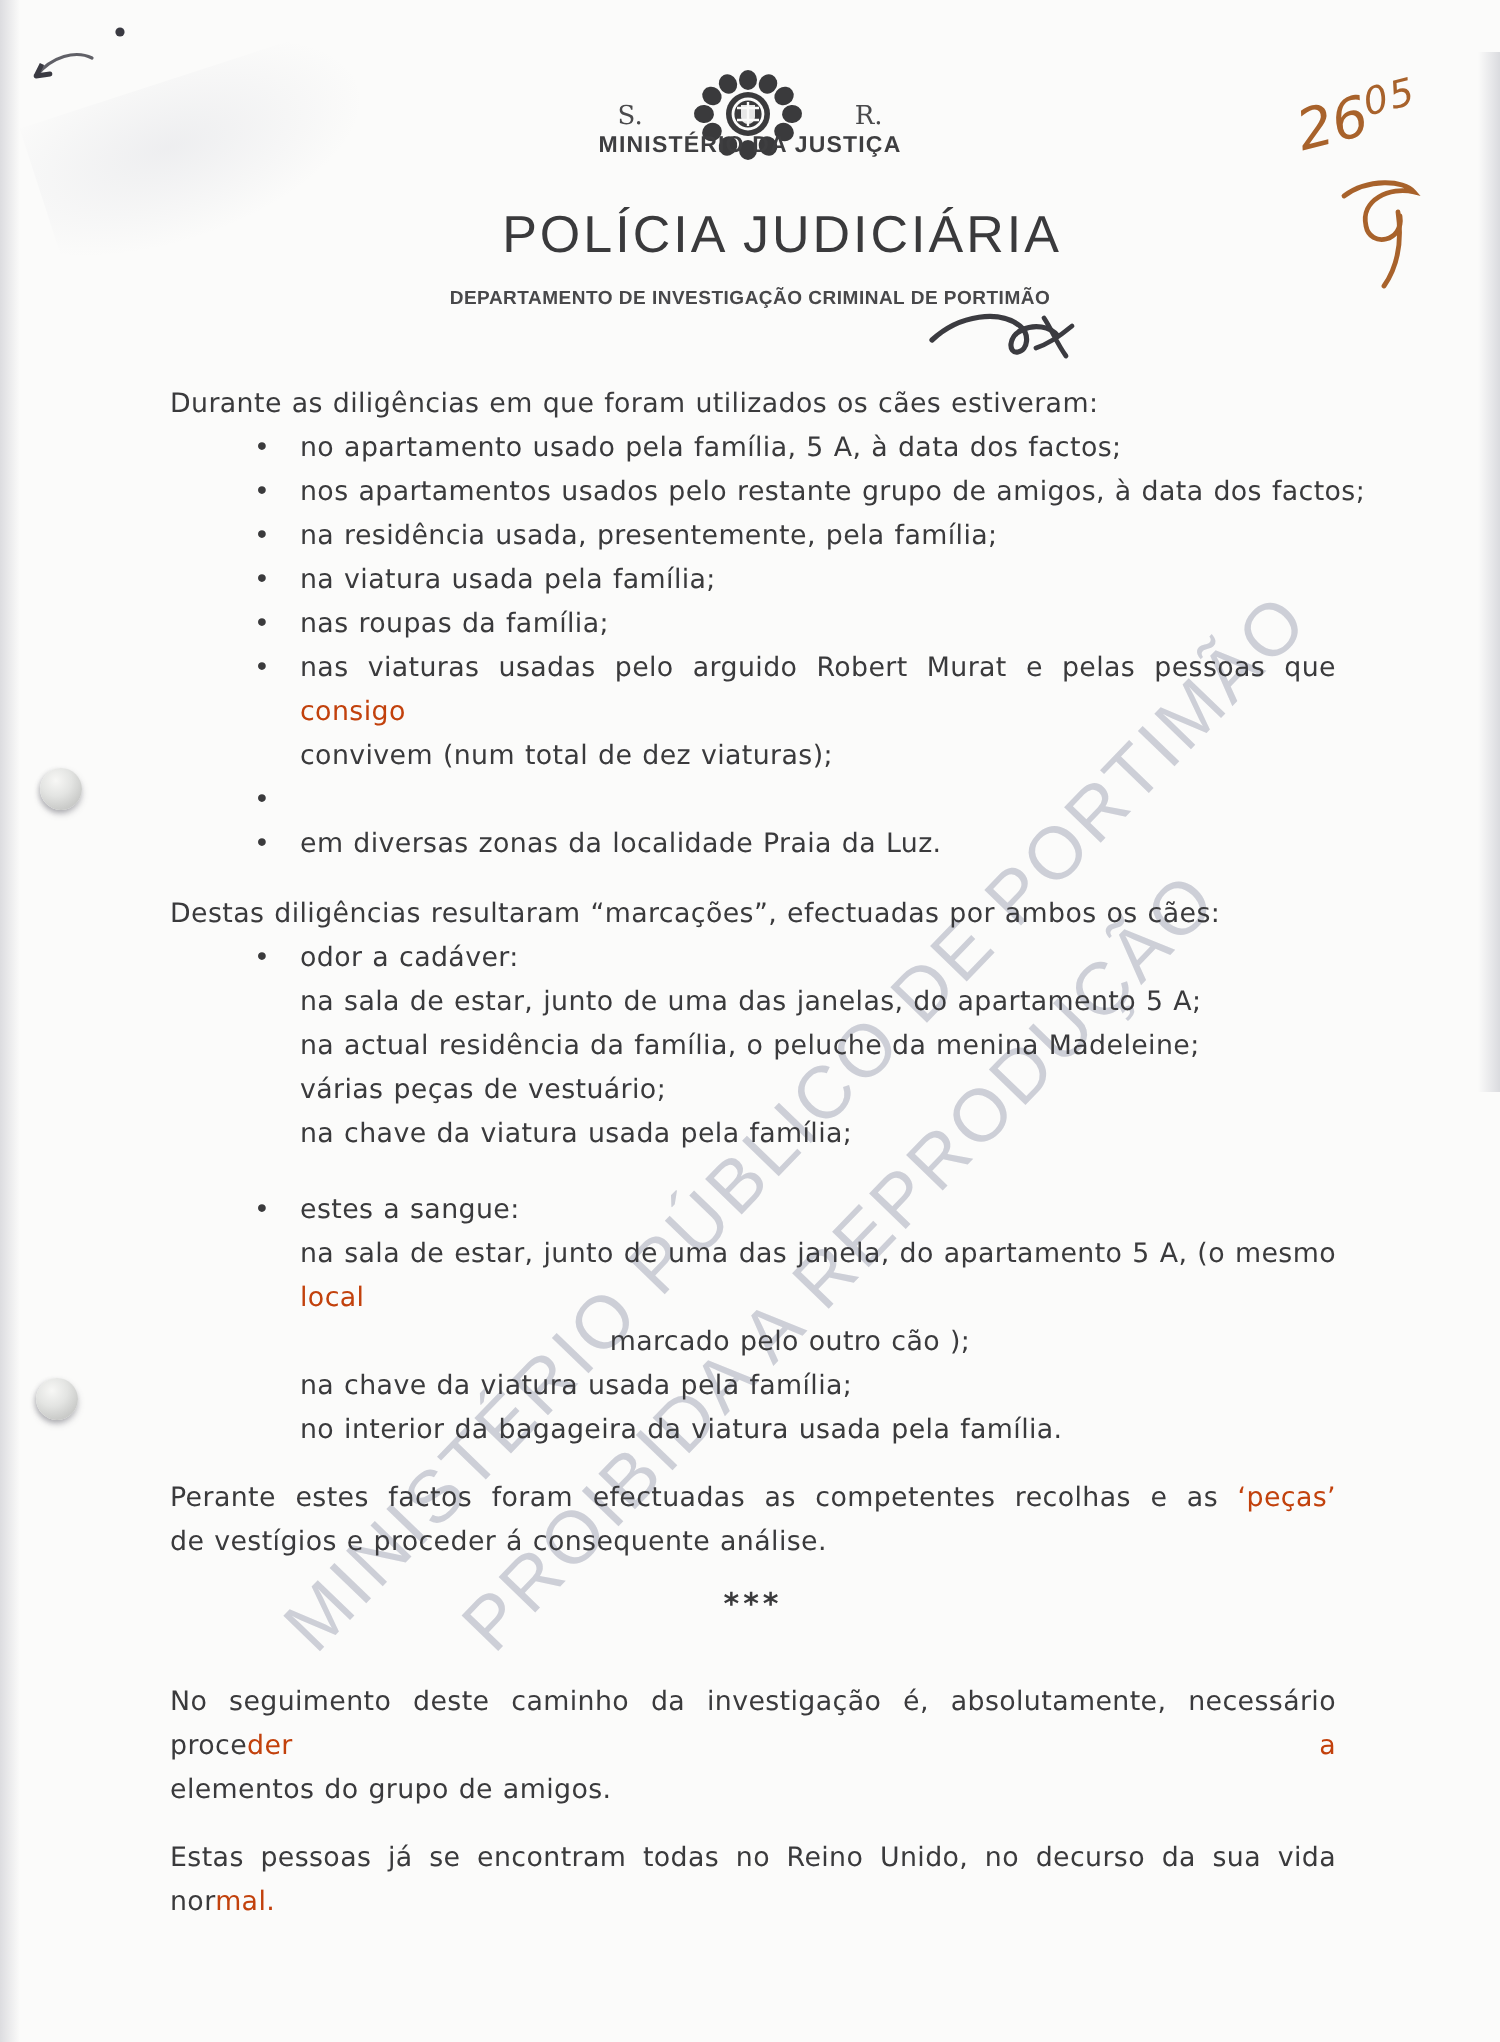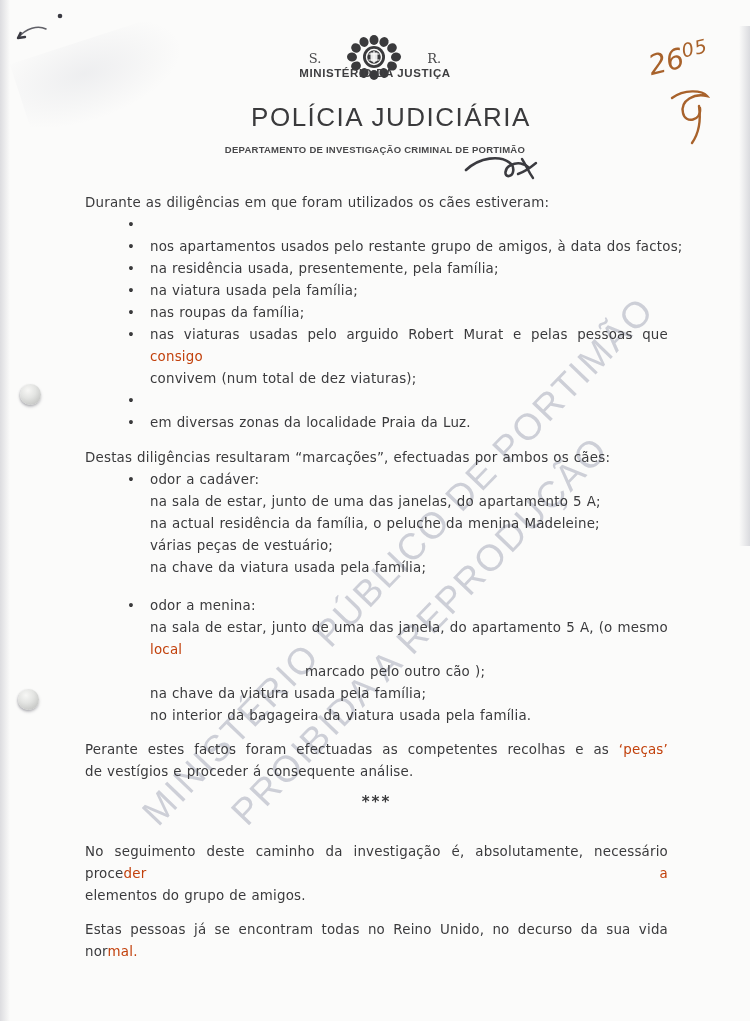--- a/index.html
+++ b/index.html
@@ -119,38 +119,38 @@
 <div class="hand-number">
   <span class="main">26</span><span class="sup">05</span>
 </div>
 <svg class="hand-paraph" width="64" height="70" viewBox="0 0 64 70">
   <path d="M10,18 C22,9 40,10 45,16 C33,13 18,20 21,33 C23,44 40,41 38,28" stroke="#a8622b" stroke-width="2.4" fill="none" stroke-linecap="round"></path>
   <path d="M37,26 C39,40 37,53 30,63" stroke="#a8622b" stroke-width="2.4" fill="none" stroke-linecap="round"></path>
 </svg>
 
 <div class="docbody">
     <div class="line p nw"><span>Durante as diligências em que foram utilizados os cães estiveram:</span></div>
-    <div class="line bullet nw"><span class="dot">•</span></div>
+    <div class="line bullet nw"><span class="dot">•</span><span>no apartamento usado pela família, 5 A, à data dos factos;</span></div>
     <div class="line bullet nw"><span class="dot">•</span><span>nos apartamentos usados pelo restante grupo de amigos, à data dos factos;</span></div>
     <div class="line bullet nw"><span class="dot">•</span><span>na residência usada, presentemente, pela família;</span></div>
     <div class="line bullet nw"><span class="dot">•</span><span>na viatura usada pela família;</span></div>
     <div class="line bullet nw"><span class="dot">•</span><span>nas roupas da família;</span></div>
     <div class="line bullet j"><span class="dot">•</span><span>nas viaturas usadas pelo arguido Robert Murat e pelas pessoas que </span><span class="accent">consigo</span></div>
     <div class="line cont nw"><span>convivem (num total de dez viaturas);</span></div>
     <div class="line bullet nw"><span class="dot">•</span></div>
     <div class="line bullet nw"><span class="dot">•</span><span>em diversas zonas da localidade Praia da Luz.</span></div>
     <div style="height: 13px;"></div>
     <div class="line p nw"><span>Destas diligências resultaram “marcações”, efectuadas por ambos os cães:</span></div>
     <div class="line bullet nw"><span class="dot">•</span><span>odor a cadáver:</span></div>
     <div class="line sub nw"><span>na sala de estar, junto de uma das janelas, do apartamento 5 A;</span></div>
     <div class="line sub nw"><span>na actual residência da família, o peluche da menina Madeleine;</span></div>
     <div class="line sub nw"><span>várias peças de vestuário;</span></div>
     <div class="line sub nw"><span>na chave da viatura usada pela família;</span></div>
     <div style="height: 16px;"></div>
-    <div class="line bullet nw"><span class="dot">•</span><span>odor a menina:</span></div>
+    <div class="line bullet nw"><span class="dot">•</span><span>estes a sangue:</span></div>
     <div class="line sub j"><span>na sala de estar, junto de uma das janela, do apartamento 5 A, (o mesmo </span><span class="accent">local</span></div>
     <div class="line hang nw"><span>marcado pelo outro cão );</span></div>
     <div class="line sub nw"><span>na chave da viatura usada pela família;</span></div>
     <div class="line sub nw"><span>no interior da bagageira da viatura usada pela família.</span></div>
     <div style="height: 12px;"></div>
     <div class="line p j"><span>Perante estes factos foram efectuadas as competentes recolhas e as </span><span class="accent">‘peças’</span></div>
     <div class="line p nw"><span>de vestígios e proceder á consequente análise.</span></div>
     <div style="height: 8px;"></div>
     <div class="line sep nw"><span>***</span></div>
     <div style="height: 28px;"></div>

